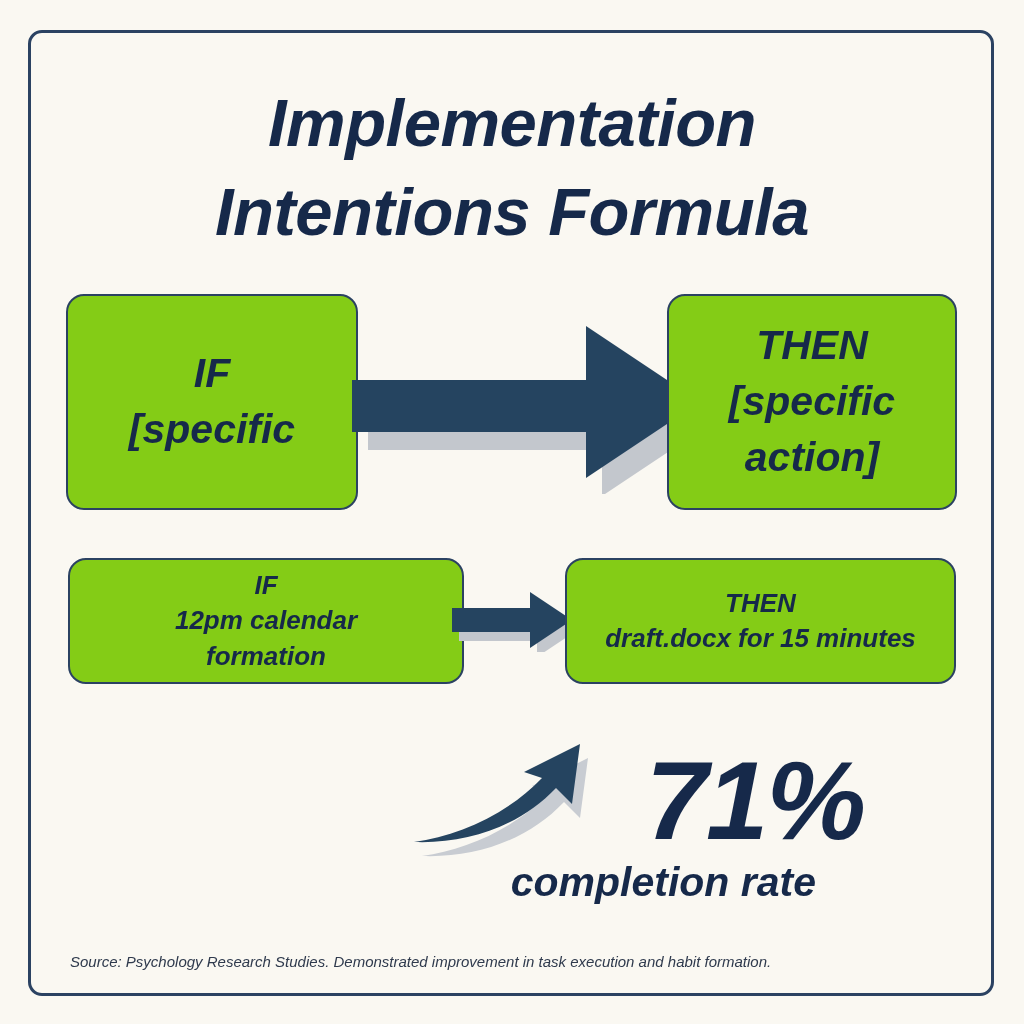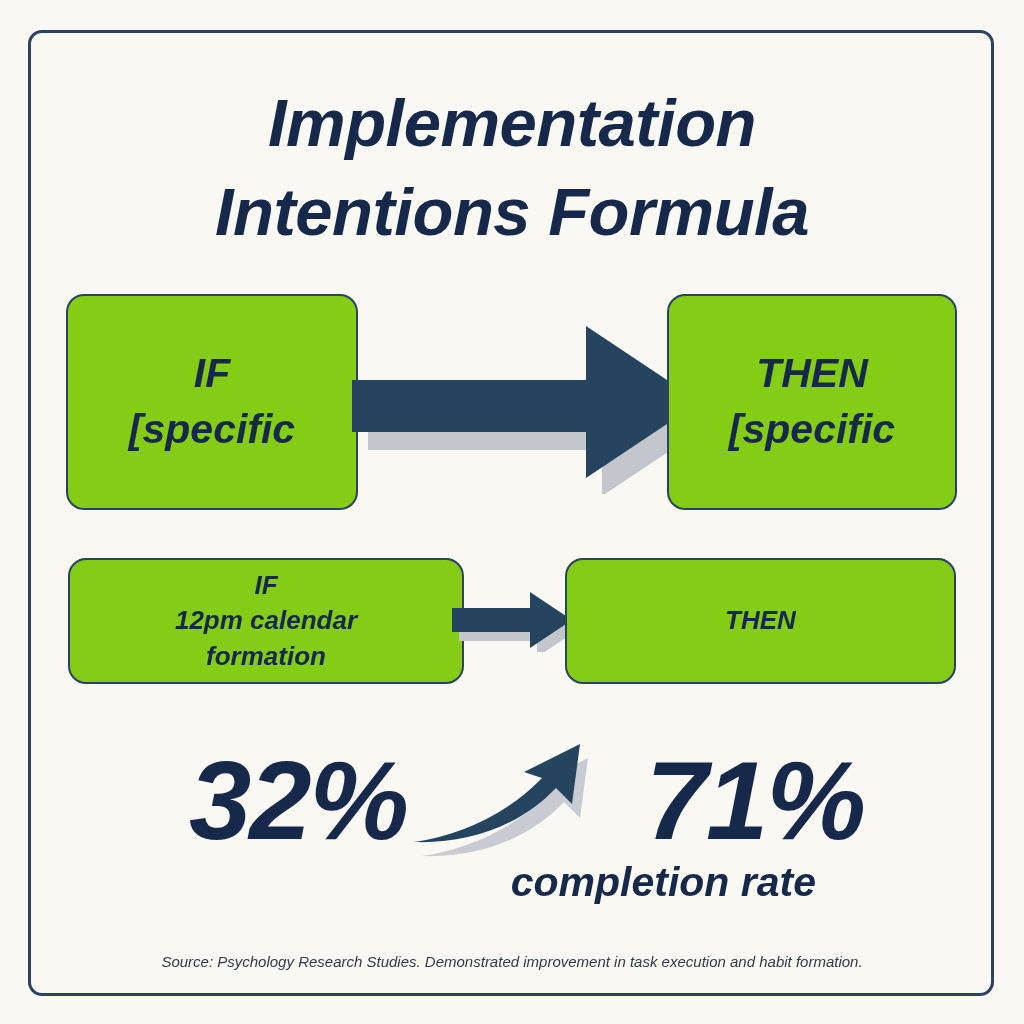--- a/index.html
+++ b/index.html
@@ -139,21 +139,20 @@
     font-weight: bold;
     line-height: 1.1;
   }
 
   
   .footer {
     position: absolute;
     left: 70px;
     top: 952px;
     width: 884px;
-    text-align: center;
     color: #2f3a4d;
     font-size: 15px;
     line-height: 1.3;
   }
 </style>
 </head>
 <body>
 
 <div class="poster">
 
@@ -170,38 +169,39 @@
   </div>
 
   <svg class="arrow-main" viewBox="0 0 368 176">
     <polygon points="14,62 248,62 248,8 362,84 248,160 248,114 14,114" fill="#c3c7cd" transform="translate(16,18)"></polygon>
     <polygon points="14,62 248,62 248,8 362,84 248,160 248,114 14,114" fill="#254460"></polygon>
   </svg>
 
   <div class="box box-main box-then-main">
     <span class="box-line">THEN</span>
     <span class="box-line">[specific</span>
+    <span class="box-line">action]</span>
   </div>
 
   <div class="box box-ex box-if-ex">
     <span class="box-line">IF</span>
     <span class="box-line">12pm calendar</span>
     <span class="box-line">formation</span>
   </div>
 
   <svg class="arrow-ex" viewBox="0 0 128 64">
     <polygon points="4,20 82,20 82,4 124,32 82,60 82,44 4,44" fill="#c3c7cd" transform="translate(7,9)"></polygon>
     <polygon points="4,20 82,20 82,4 124,32 82,60 82,44 4,44" fill="#254460"></polygon>
   </svg>
 
   <div class="box box-ex box-then-ex">
     <span class="box-line">THEN</span>
-  </div>
-
-  <div class="stat stat-before">32%</div>
+    <span class="box-line">draft.docx for 15 minutes</span>
+  </div>
+
 
   <svg class="growth-arrow" viewBox="0 0 210 122">
     <g transform="translate(8,14)">
       <path d="M2,100 C46,94 96,72 130,36 L112,30 L168,2 L160,62 L144,46 C108,84 56,102 2,100 Z" fill="#c8ccd2"></path>
     </g>
     <g>
       <path d="M2,100 C46,94 96,72 130,36 L112,30 L168,2 L160,62 L144,46 C108,84 56,102 2,100 Z" fill="#254460"></path>
     </g>
   </svg>
 

